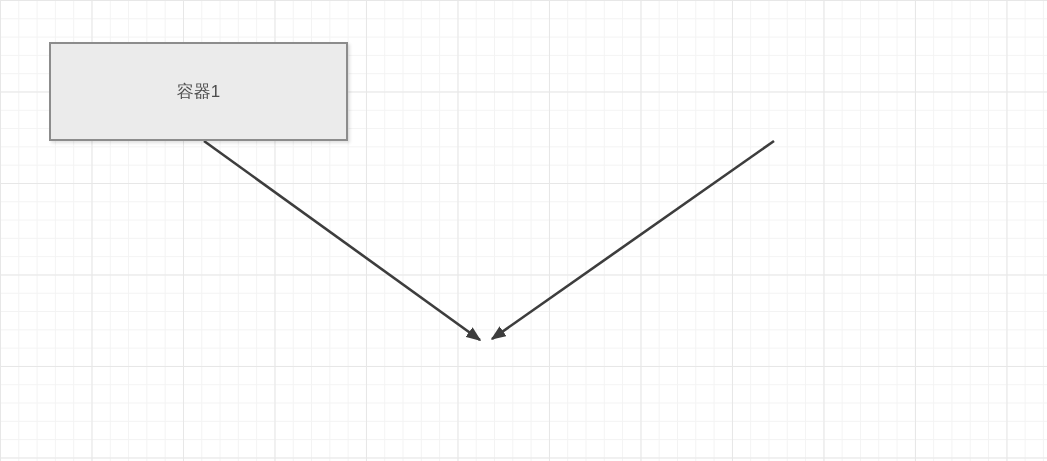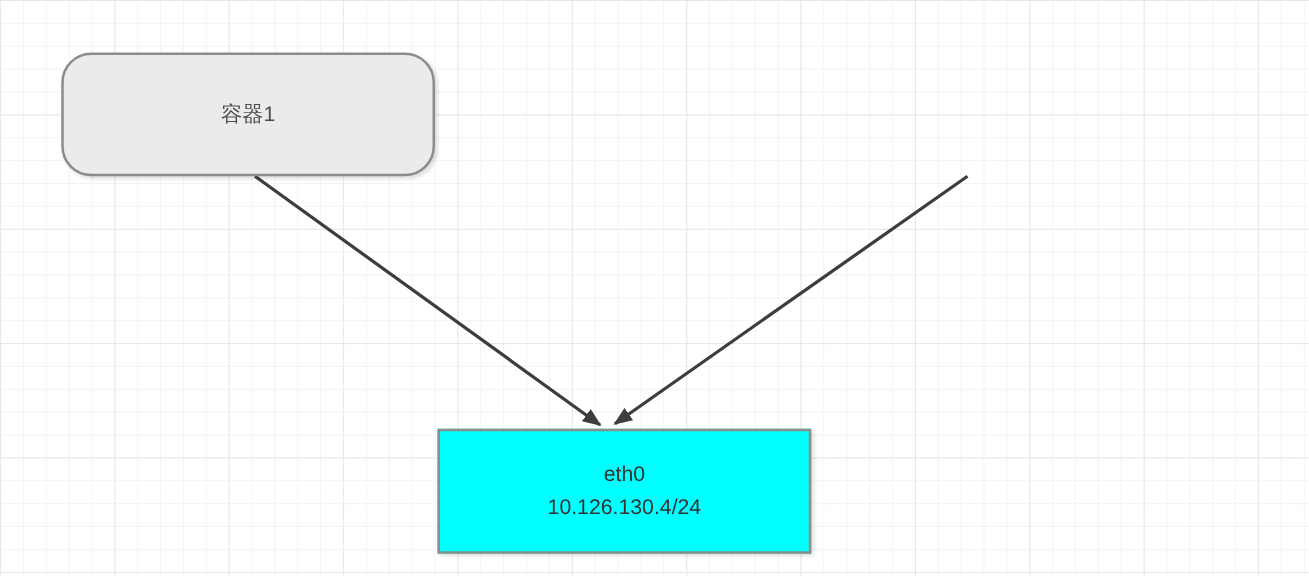--- a/index.html
+++ b/index.html
@@ -58,23 +58,19 @@
   <svg id="edges-layer" width="1047" height="461" viewBox="0 0 1047 461">
     <defs>
       <marker id="arrowhead" viewBox="0 0 15 12" markerWidth="15" markerHeight="12" refX="13.5" refY="6" orient="auto" markerUnits="userSpaceOnUse">
         <path d="M0,0 L15,6 L0,12 Z" fill="#3d3d3d"></path>
       </marker>
     </defs>
   <line x1="204" y1="141" x2="480" y2="340" stroke="#3d3d3d" stroke-width="2.6" marker-end="url(#arrowhead)"></line>
       <line x1="774" y1="141" x2="492" y2="339" stroke="#3d3d3d" stroke-width="2.6" marker-end="url(#arrowhead)"></line>
     </svg>
 
-  <div class="node" style="left: 49px; top: 42px; width: 299px; height: 99px; background: rgb(235, 235, 235); border-color: rgb(140, 140, 140); color: rgb(77, 77, 77); border-radius: 24px;">
+  <div class="node" style="left: 49px; top: 42px; width: 299px; height: 99px; background: rgb(235, 235, 235); border-color: rgb(140, 140, 140); color: rgb(77, 77, 77);">
     <div class="node-title">容器1</div>
   </div>
 
 
-  <div class="node" style="left: 350px; top: 343px; width: 299px; height: 100px; background: rgb(0, 255, 255); border-color: rgb(140, 140, 140); color: rgb(51, 51, 51);">
-    <div class="node-title">eth0</div>
-    <div class="node-subtitle">10.126.130.4/24</div>
-  </div>
 
 </div>
 
 </body></html>

